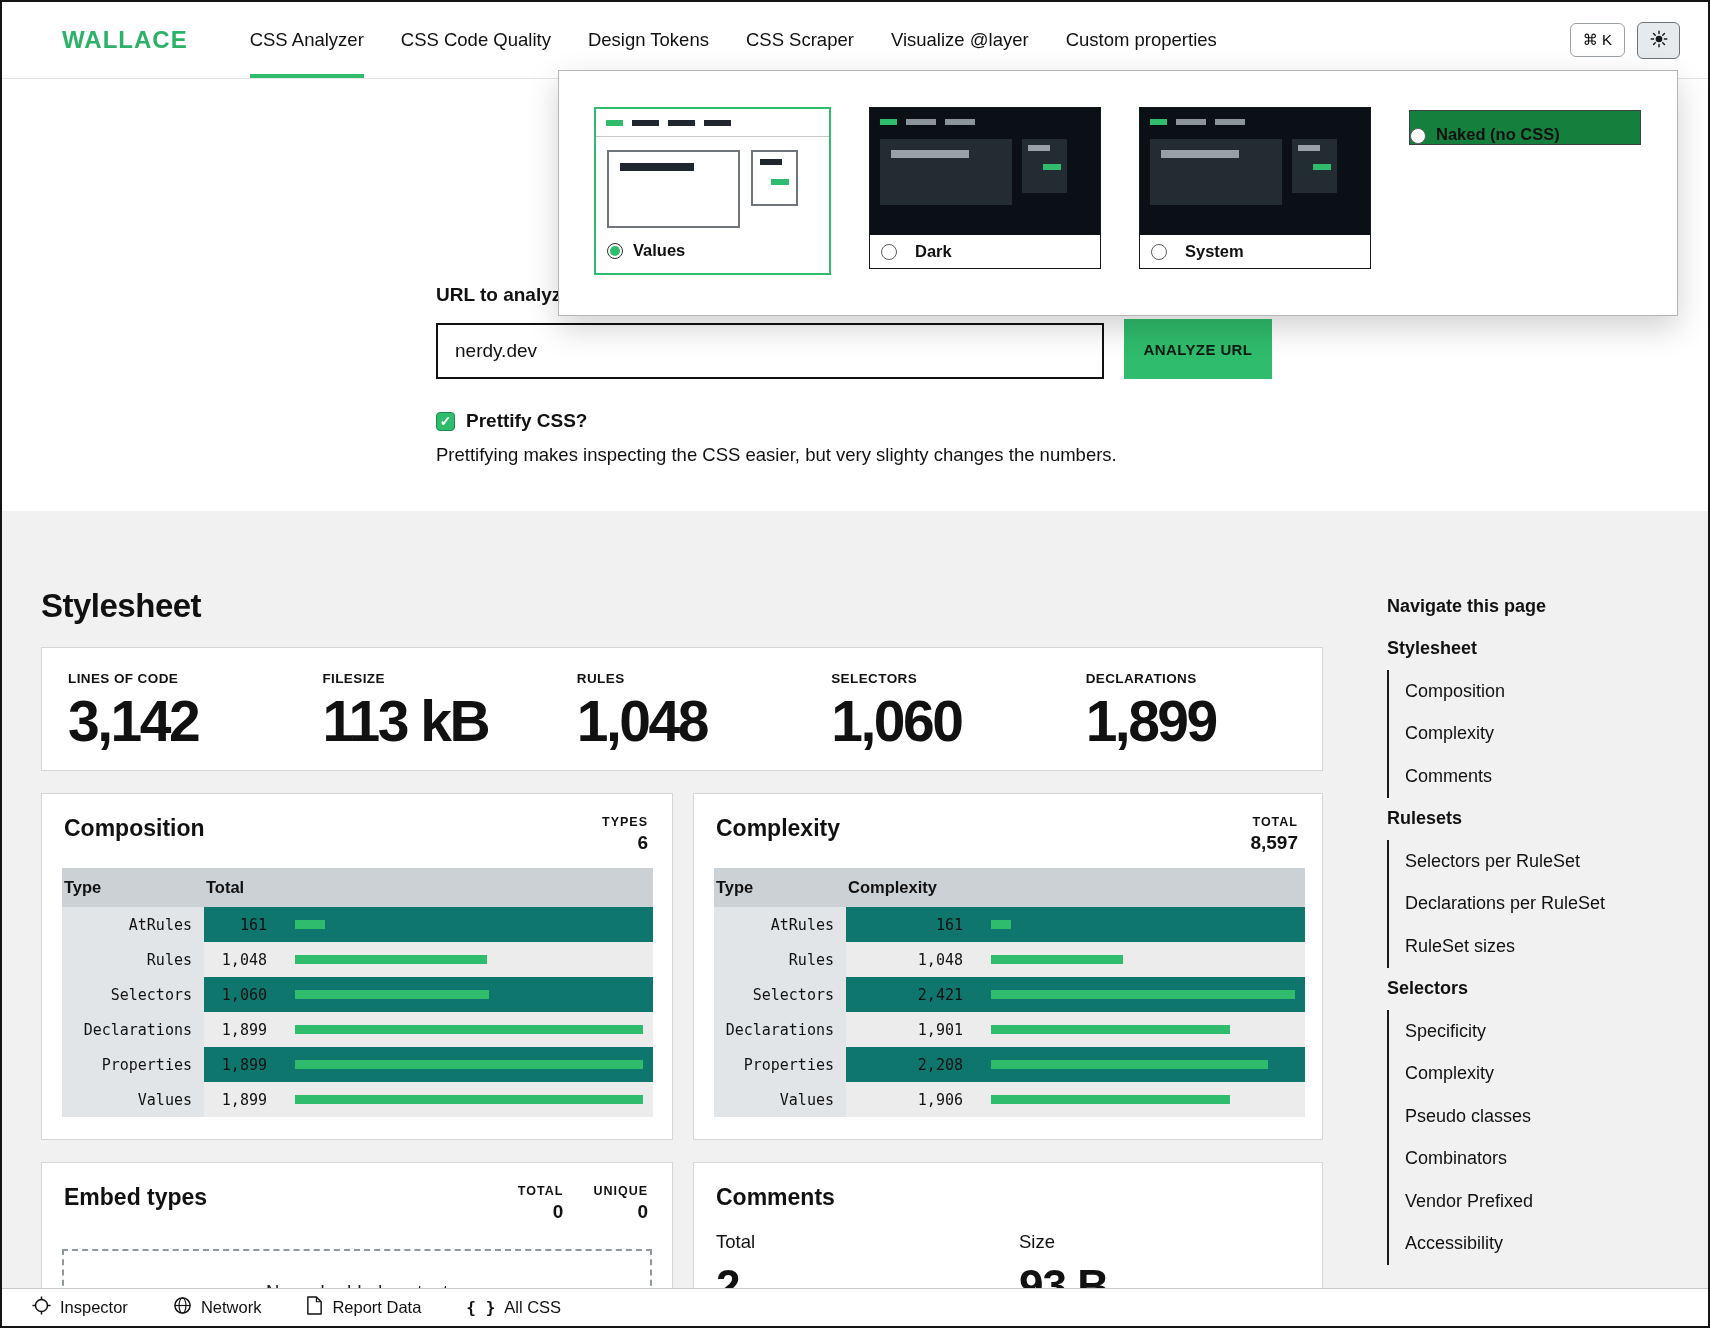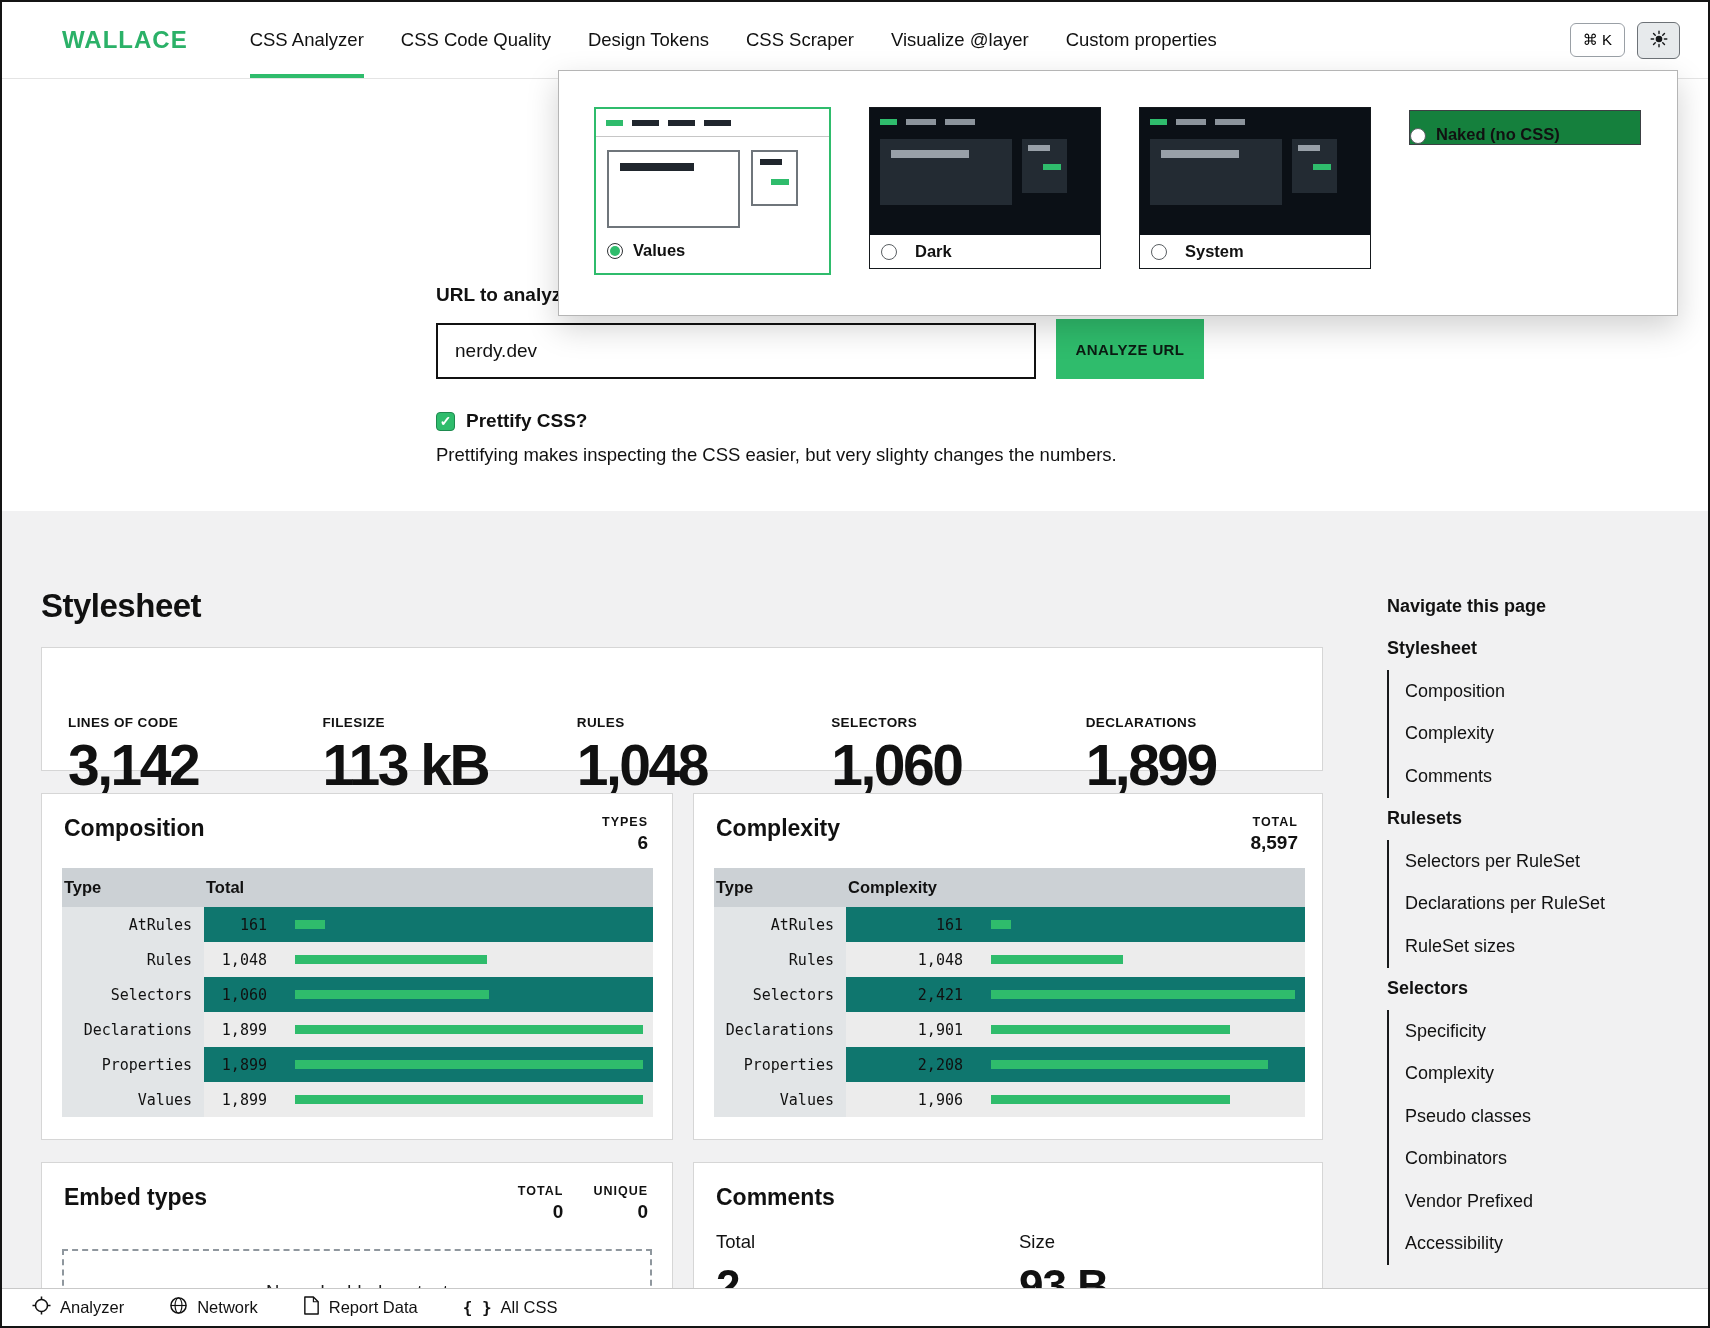--- a/index.html
+++ b/index.html
@@ -52,38 +52,38 @@
                padding:0 0; font-weight:700; font-size:16.5px; background:#15803d; margin-top:3px; cursor:pointer; }
 
   .radio { width:16px; height:16px; border:1.5px solid #5a5f63; border-radius:50%; background:#fff; display:inline-block; position:relative; flex:0 0 auto; }
   .radio.checked { border:1.5px solid #2e3134; }
   .radio.checked::after { content:""; position:absolute; inset:2px; border-radius:50%; background:#2fbc6c; }
 
   
   .form-area { position:absolute; left:434px; top:282px; z-index:5; }
   .url-label { font-weight:700; font-size:19px; }
   .url-row { display:flex; align-items:flex-end; margin-top:13px; }
-  .url-input { width:600px; height:56px; border:2px solid #111; font-size:19px; padding:0 17px;
+  .url-input { width:668px; height:56px; border:2px solid #111; font-size:19px; padding:0 17px;
                font-family:"Liberation Sans",sans-serif; color:#111; outline:none; }
   .analyze-btn { width:148px; height:60px; margin-left:20px; background:#2fbc6c; border:none; cursor:pointer;
                  font-family:"Liberation Sans",sans-serif; font-weight:800; font-size:15px; letter-spacing:.4px; color:#0b1b12; }
   .prettify-row { display:flex; align-items:center; gap:11px; margin-top:31px; font-weight:700; font-size:19px; cursor:pointer; }
   .checkbox { width:19px; height:19px; background:#2fbc6c; border:1px solid #1e8a4f; border-radius:4px;
               display:flex; align-items:center; justify-content:center; }
   .checkbox::after { content:"✓"; color:#fff; font-size:14px; font-weight:700; line-height:1; }
   .prettify-note { margin-top:12px; font-size:18.5px; color:#111; }
 
   
   .report-section { position:absolute; left:0; right:0; top:509px; bottom:0; background:#f1f1f2; }
   .report-title { position:absolute; left:39px; top:76px; font-size:33px; font-weight:800; letter-spacing:-.5px; }
 
   .stats-card { position:absolute; left:39px; top:136px; width:1282px; height:124px; background:#fff;
                 border:1px solid #d6d6d6; display:flex; padding:0 4px; }
   .stat { flex:1 1 0; padding:23px 0 0 22px; }
-  .stat-label { font-size:13.5px; font-weight:700; letter-spacing:.4px;margin-top:44px; }
+  .stat-label { font-size:13.5px; font-weight:700; letter-spacing:.4px; }
   .stat-value { font-size:57px; font-weight:800; letter-spacing:-2.5px; line-height:1.05; margin-top:6px; }
 
   .panel { position:absolute; background:#fff; border:1px solid #d6d6d6; }
   .panel-comp { left:39px; top:282px; width:632px; height:347px; }
   .panel-cplx { left:691px; top:282px; width:630px; height:347px; }
   .panel-embed { left:39px; top:651px; width:632px; height:260px; }
   .panel-comments { left:691px; top:651px; width:630px; height:260px; }
   .panel-head { display:flex; justify-content:space-between; align-items:flex-start; padding:21px 24px 12px 22px; }
   .panel-title { font-size:23px; font-weight:700; }
   .panel-meta { text-align:right; }
@@ -459,21 +459,21 @@
   </div>
 
   <div class="footer">
     <div class="footer-item">
       <span>
         <svg width="19" height="19" viewBox="0 0 20 20">
             <circle cx="10" cy="10" r="6.3" fill="none" stroke="#111" stroke-width="1.6"></circle>
             <path d="M10 .5v3.6M10 15.9v3.6M.5 10h3.6M15.9 10h3.6" stroke="#111" stroke-width="1.6"></path>
           </svg>
       </span>
-      <span>Analyzer</span>
+      <span>Inspector</span>
     </div>
     <div class="footer-item">
       <span>
         <svg width="19" height="19" viewBox="0 0 20 20">
             <circle cx="10" cy="10" r="8" fill="none" stroke="#111" stroke-width="1.5"></circle>
             <ellipse cx="10" cy="10" rx="3.6" ry="8" fill="none" stroke="#111" stroke-width="1.2"></ellipse>
             <path d="M2 10h16" stroke="#111" stroke-width="1.2"></path>
           </svg>
       </span>
       <span>Network</span>

